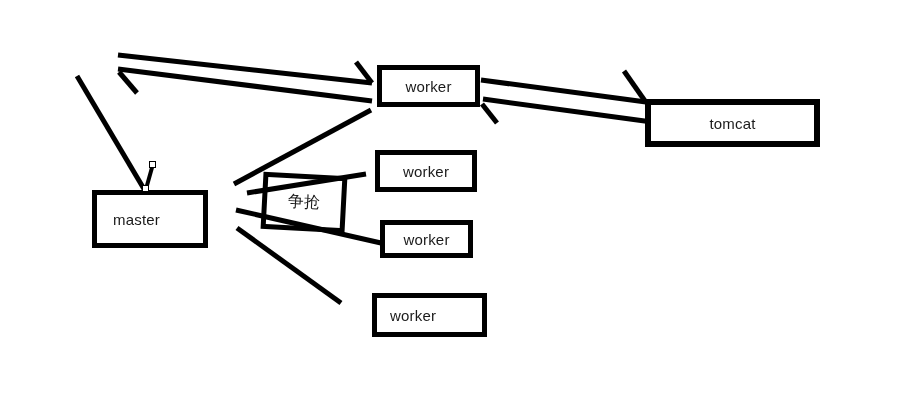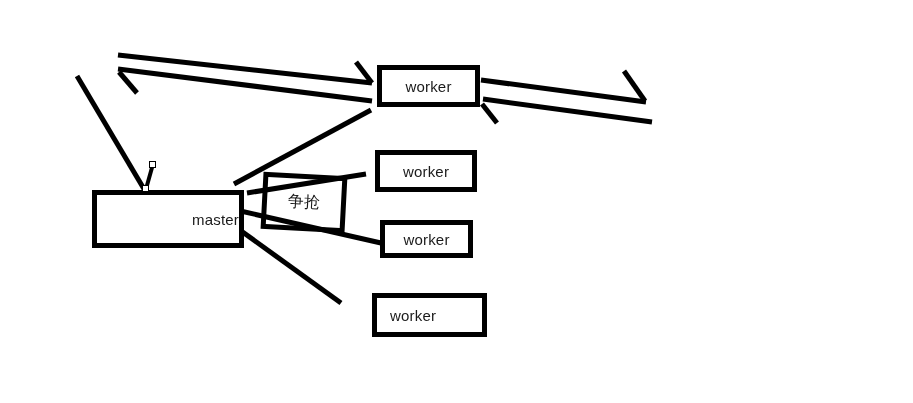--- a/index.html
+++ b/index.html
@@ -24,22 +24,22 @@
     display: flex;
     align-items: center;
     justify-content: center;
     font-size: 15px;
     color: #1a1a1a;
     letter-spacing: 0.2px;
   }
   .node-client        { left: 35px;  top: 37px;  width: 84px;  height: 36px; border-width: 4px; }
   .node-worker-top    { left: 377px; top: 65px;  width: 103px; height: 42px; }
   .node-tomcat        { left: 645px; top: 99px;  width: 175px; height: 48px; border-width: 6px; }
-  .node-master        { left: 92px;  top: 190px; width: 152px; height: 58px;
-                        justify-content: flex-end; }
+  .node-master        { left: 92px;  top: 190px; width: 116px; height: 58px;
+                        justify-content: flex-start; padding-left: 16px; }
   .node-scramble      { left: 262px; top: 174px; width: 84px;  height: 57px;
                         background: transparent; transform: rotate(3deg); font-size: 16px; }
   .node-worker-mid-up { left: 375px; top: 150px; width: 102px; height: 42px; }
   .node-worker-mid-lo { left: 380px; top: 220px; width: 93px;  height: 38px; }
   .node-worker-bottom { left: 372px; top: 293px; width: 115px; height: 44px;
                         justify-content: flex-start; padding-left: 13px; }
   .sel-handle {
     position: absolute;
     width: 5px; height: 5px;
     background: #ffffff;
@@ -74,20 +74,23 @@
     <line x1="247" y1="193" x2="366" y2="174"></line>
     <line x1="236" y1="210" x2="381" y2="243"></line>
     <line x1="237" y1="228" x2="341" y2="303"></line>
   </svg>
 
 
   <div class="node node-worker-top">
     <span>worker</span>
   </div>
 
+  <div class="node node-tomcat">
+    <span>tomcat</span>
+  </div>
 
   <div class="node node-master">
     <span>master</span>
   </div>
 
   <div class="node node-scramble">
     <span>争抢</span>
   </div>
 
   <div class="node node-worker-mid-up">

